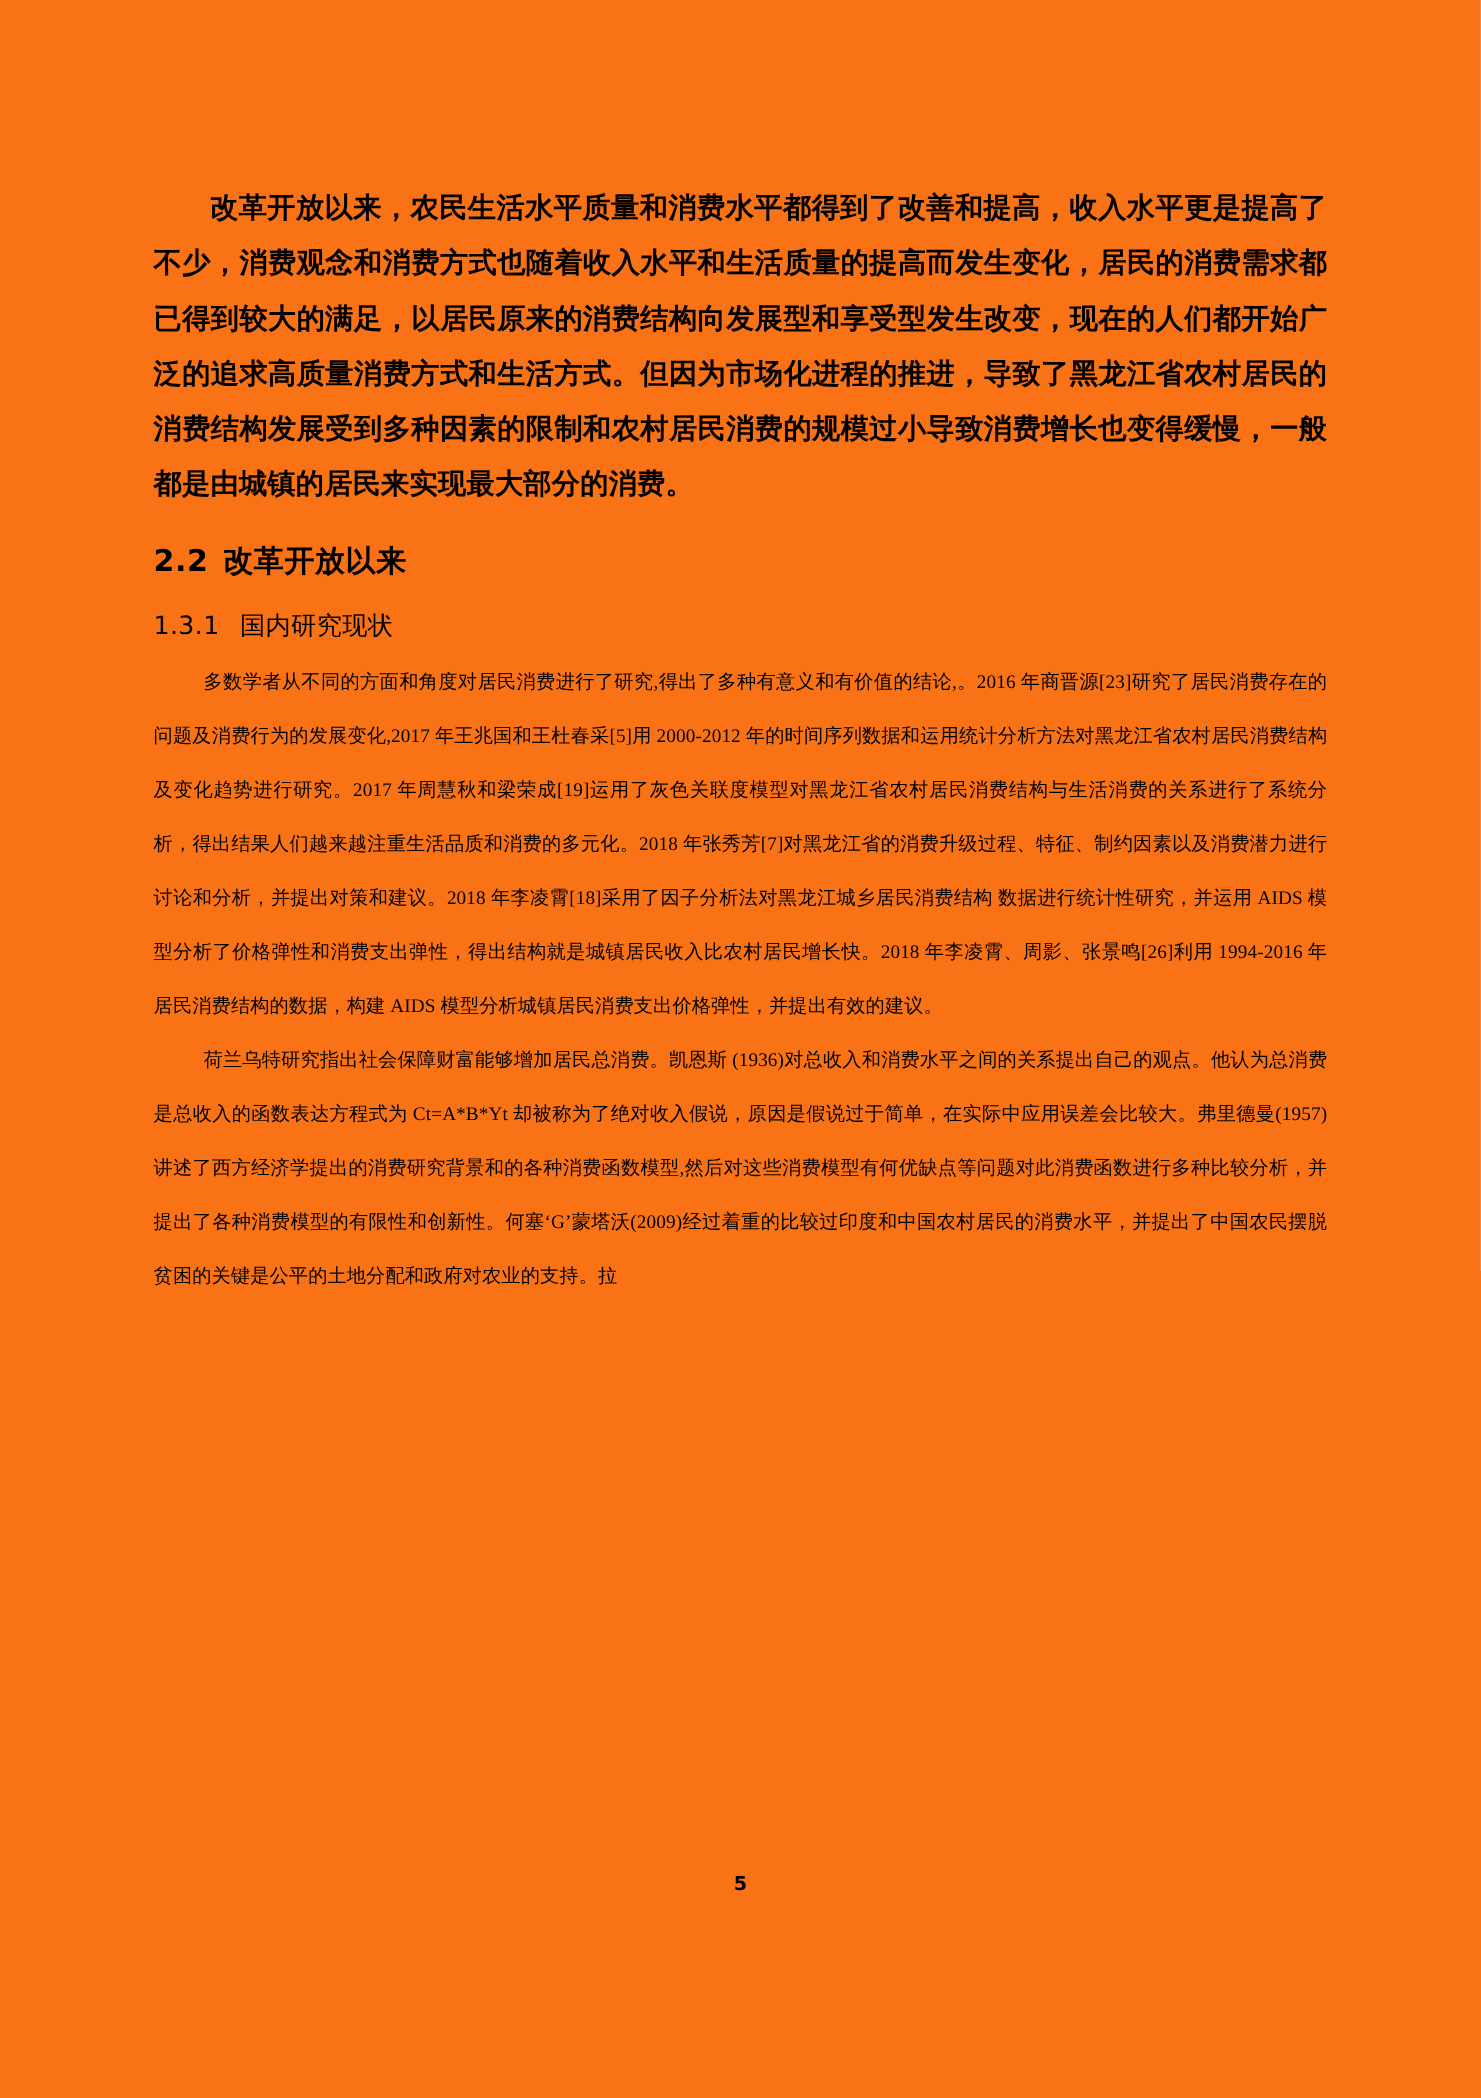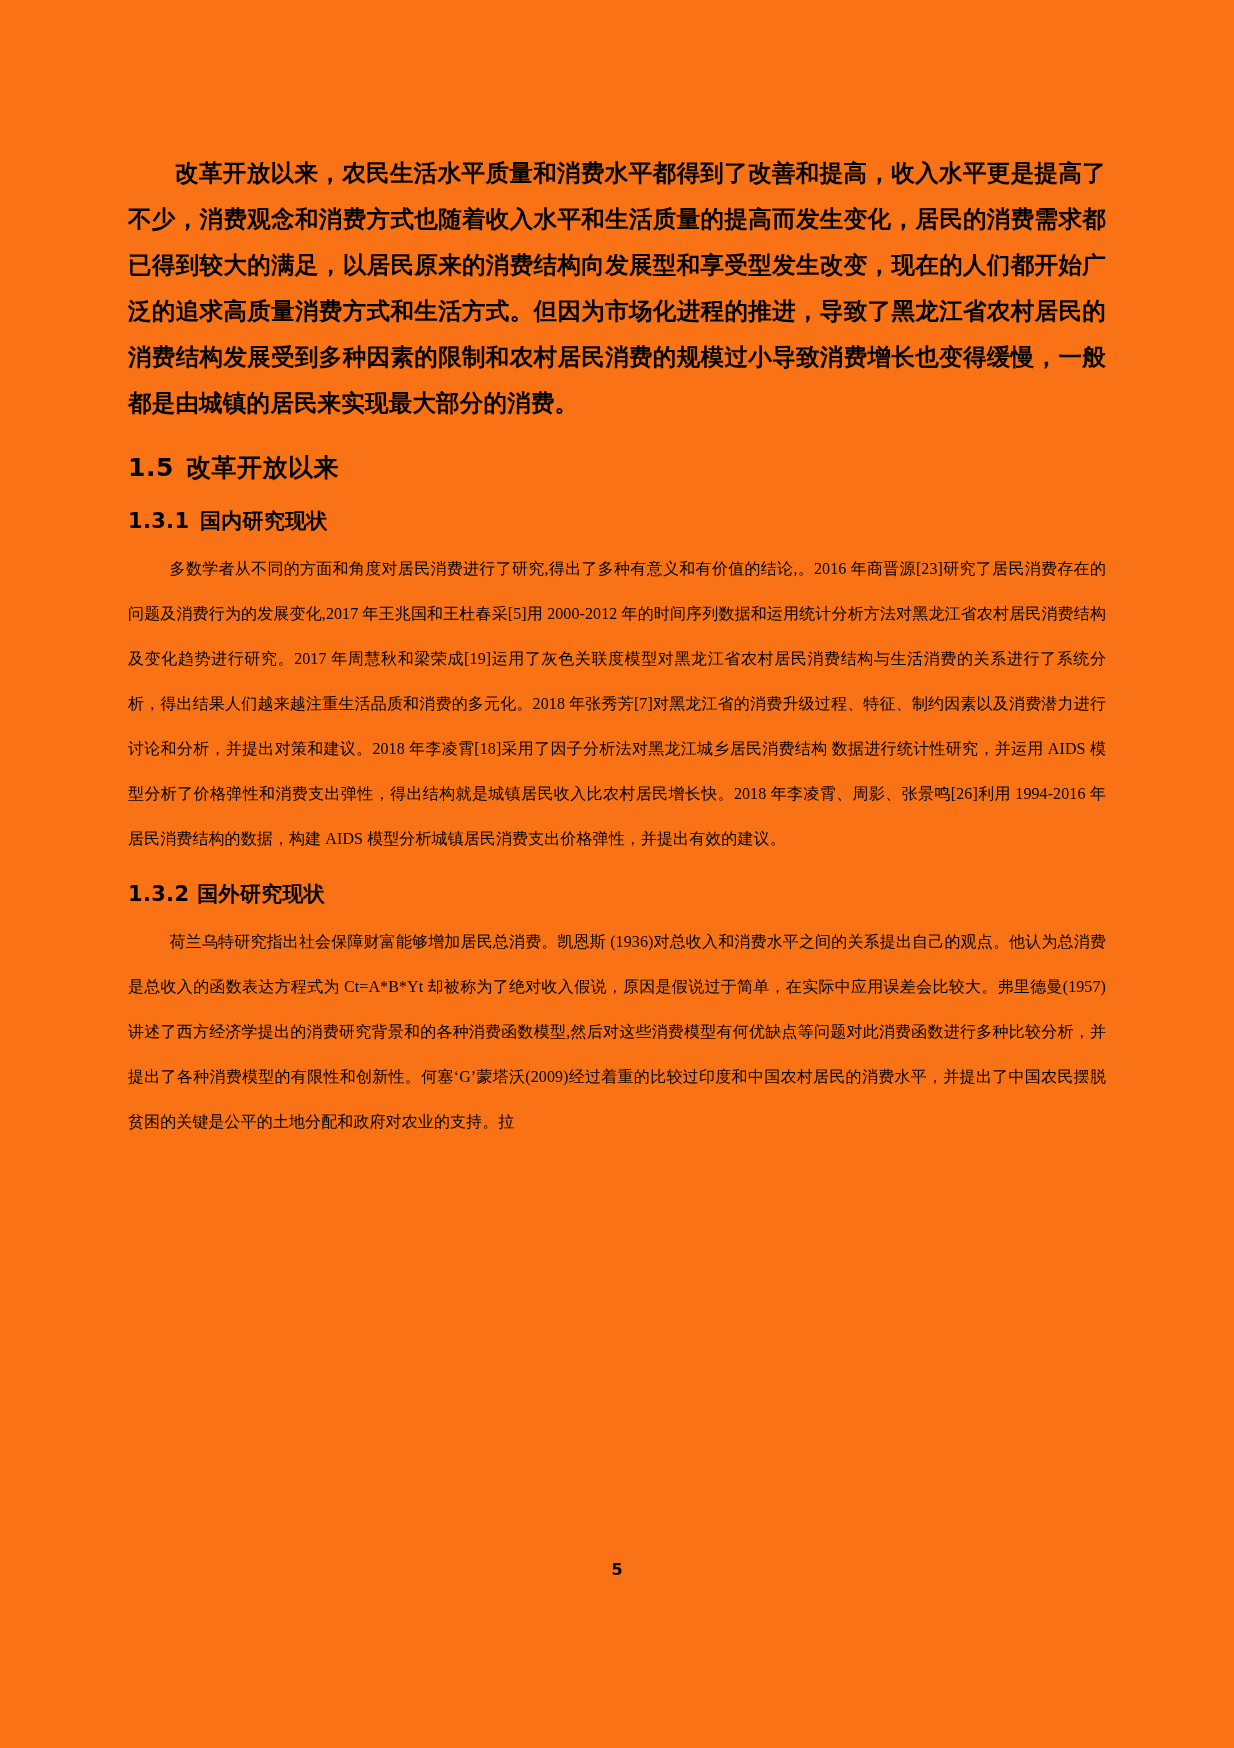--- a/index.html
+++ b/index.html
@@ -50,21 +50,21 @@
     margin-top: 22px;
     margin-bottom: 16px;
     letter-spacing: 0.5px;
   }
   .h2 .num {
     display: inline-block;
     min-width: 58px;
   }
   .h3 {
     font-family: "DejaVu Sans", sans-serif;
-    font-weight: bold;
+    font-weight: normal;
     font-size: 21px;
     line-height: 34px;
     margin-top: 16px;
     margin-bottom: 8px;
     letter-spacing: 0.3px;
   }
   .h3 .num {
     display: inline-block;
     min-width: 72px;
   }
@@ -95,31 +95,28 @@
 </style>
 </head>
 <body>
 
 <div class="page">
   <div class="content">
 
     <p class="para-bold">改革开放以来，农民生活水平质量和消费水平都得到了改善和提高，收入水平更是提高了不少，消费观念和消费方式也随着收入水平和生活质量的提高而发生变化，居民的消费需求都已得到较大的满足，以居民原来的消费结构向发展型和享受型发生改变，现在的人们都开始广泛的追求高质量消费方式和生活方式。但因为市场化进程的推进，导致了黑龙江省农村居民的消费结构发展受到多种因素的限制和农村居民消费的规模过小导致消费增长也变得缓慢，一般都是由城镇的居民来实现最大部分的消费。</p>
 
     <h2 class="h2">
-      <span class="num">1.5</span><span>改革开放以来</span>
+      <span class="num">2.2</span><span>改革开放以来</span>
     </h2>
 
     <h3 class="h3">
       <span class="num">1.3.1</span><span>国内研究现状</span>
     </h3>
 
     <p class="para">多数学者从不同的方面和角度对居民消费进行了研究,得出了多种有意义和有价值的结论,。2016 年商晋源[23]研究了居民消费存在的问题及消费行为的发展变化,2017 年王兆国和王杜春采[5]用 2000-2012 年的时间序列数据和运用统计分析方法对黑龙江省农村居民消费结构及变化趋势进行研究。2017 年周慧秋和梁荣成[19]运用了灰色关联度模型对黑龙江省农村居民消费结构与生活消费的关系进行了系统分析，得出结果人们越来越注重生活品质和消费的多元化。2018 年张秀芳[7]对黑龙江省的消费升级过程、特征、制约因素以及消费潜力进行讨论和分析，并提出对策和建议。2018 年李凌霄[18]采用了因子分析法对黑龙江城乡居民消费结构 数据进行统计性研究，并运用 AIDS 模型分析了价格弹性和消费支出弹性，得出结构就是城镇居民收入比农村居民增长快。2018 年李凌霄、周影、张景鸣[26]利用 1994-2016 年居民消费结构的数据，构建 AIDS 模型分析城镇居民消费支出价格弹性，并提出有效的建议。</p>
 
-    <h3 class="h3 h3-tight">
-      <span class="num">1.3.2</span><span>国外研究现状</span>
-    </h3>
 
     <p class="para">荷兰乌特研究指出社会保障财富能够增加居民总消费。凯恩斯 (1936)对总收入和消费水平之间的关系提出自己的观点。他认为总消费是总收入的函数表达方程式为 Ct=A*B*Yt 却被称为了绝对收入假说，原因是假说过于简单，在实际中应用误差会比较大。弗里德曼(1957)讲述了西方经济学提出的消费研究背景和的各种消费函数模型,然后对这些消费模型有何优缺点等问题对此消费函数进行多种比较分析，并提出了各种消费模型的有限性和创新性。何塞‘G’蒙塔沃(2009)经过着重的比较过印度和中国农村居民的消费水平，并提出了中国农民摆脱贫困的关键是公平的土地分配和政府对农业的支持。拉</p>
 
   </div>
 
   <div class="page-number">5</div>
 </div>
 
 </body></html>

